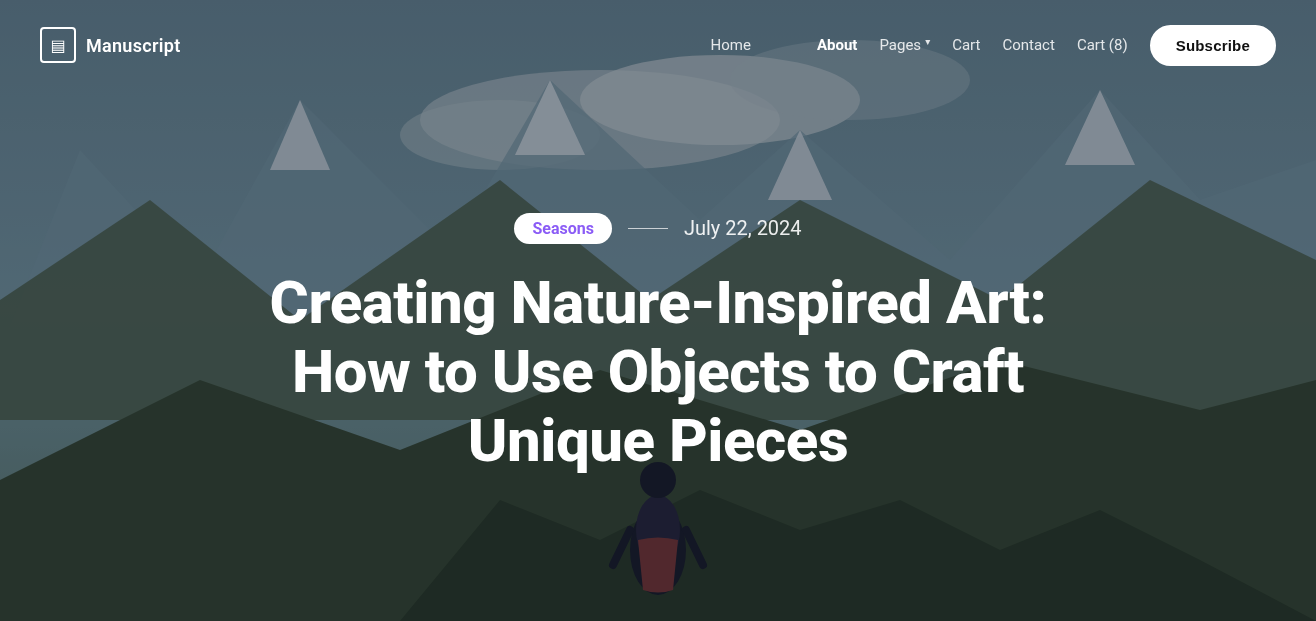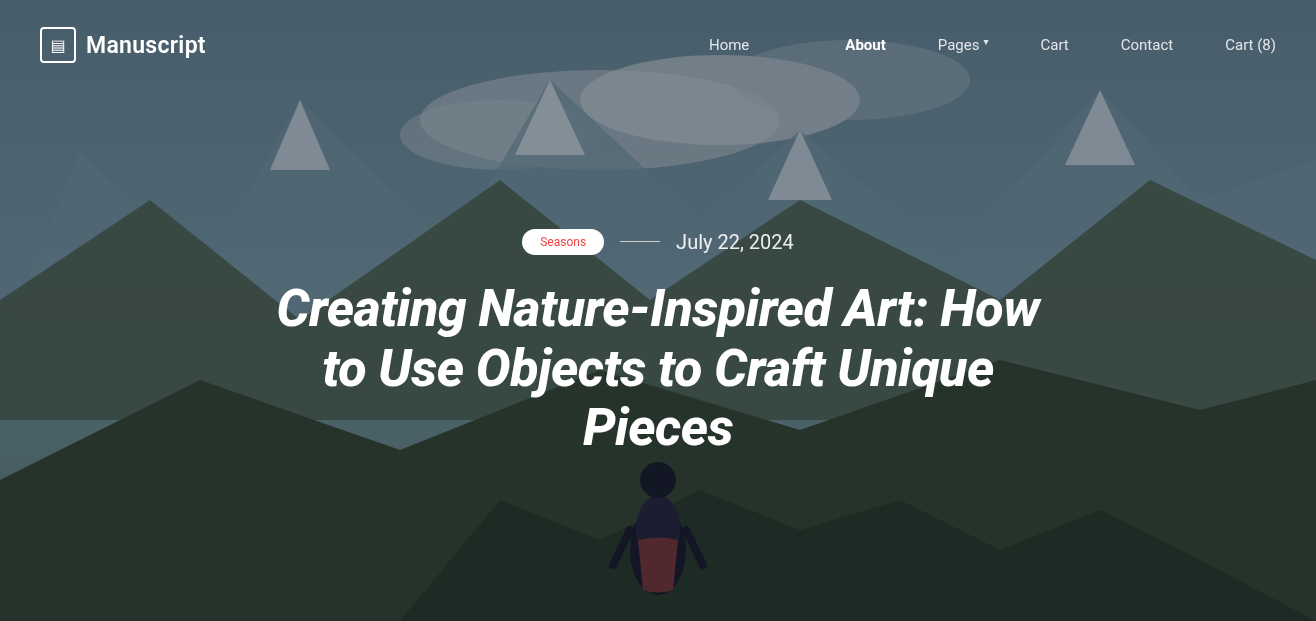--- a/index.html
+++ b/index.html
@@ -72,30 +72,30 @@
       border: 2px solid white;
       border-radius: 4px;
       display: flex;
       align-items: center;
       justify-content: center;
       font-size: 16px;
       color: white;
     }
 
     .nav-logo-text {
-      font-size: 23px;
+      font-size: 18px;
       font-weight: 600;
       color: white;
       letter-spacing: 0.3px;
     }
 
     .nav-links {
       display: flex;
       align-items: center;
-      gap: 52px;
+      gap: 22px;
     }
 
     .nav-link {
       color: rgba(255,255,255,0.85);
       text-decoration: none;
       font-size: 15px;
       font-weight: 400;
       cursor: pointer;
     }
 
@@ -148,49 +148,48 @@
 
     .hero-meta {
       display: flex;
       align-items: center;
       gap: 16px;
       margin-bottom: 24px;
     }
 
     .hero-category {
       background: white;
-      color: #ef4444;
+      color: #8b5cf6;
       border-radius: 50px;
       padding: 6px 18px;
-      font-size: 12px;
-      font-weight: 400;
+      font-size: 16px;
+      font-weight: 700;
       cursor: pointer;
     }
 
     .hero-meta-divider {
       width: 40px;
       height: 1px;
       background: rgba(255,255,255,0.7);
     }
 
     .hero-date {
       color: rgba(255,255,255,0.9);
       font-size: 20px;
       font-weight: 400;
     }
 
     .hero-title {
       color: white;
-      font-size: 52px;
+      font-size: 60px;
       font-weight: 800;
       line-height: 1.15;
       margin-bottom: 24px;
       max-width: 780px;
       letter-spacing: -0.5px;
-      font-style: italic;
     }
 
     .hero-subtitle {
       color: rgba(255,255,255,0.9);
       font-size: 17px;
       font-weight: 400;
       line-height: 1.6;
       max-width: 560px;
     }
   </style>
@@ -271,20 +270,21 @@
     <div class="nav-links">
       <a class="nav-link">Home</a>
       <a class="nav-link active">About</a>
       <span class="nav-link-pages">
         <span>Pages</span>
         <span class="chevron">▾</span>
       </span>
       <a class="nav-link">Cart</a>
       <a class="nav-link">Contact</a>
       <a class="nav-link">Cart (8)</a>
+      <button class="nav-subscribe-btn">Subscribe</button>
     </div>
   </nav>
 
   <div class="hero-content">
     <div class="hero-meta">
       <span class="hero-category">Seasons</span>
       <div class="hero-meta-divider"></div>
       <span class="hero-date">July 22, 2024</span>
     </div>
     <h1 class="hero-title">Creating Nature-Inspired Art: How to Use Objects to Craft Unique Pieces</h1>

